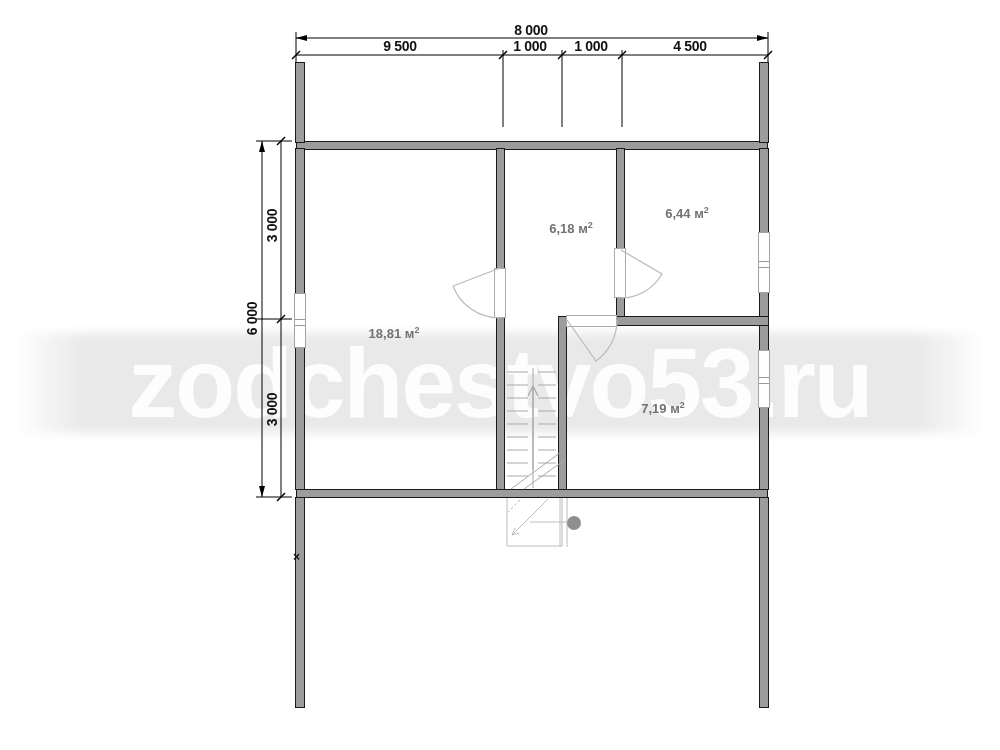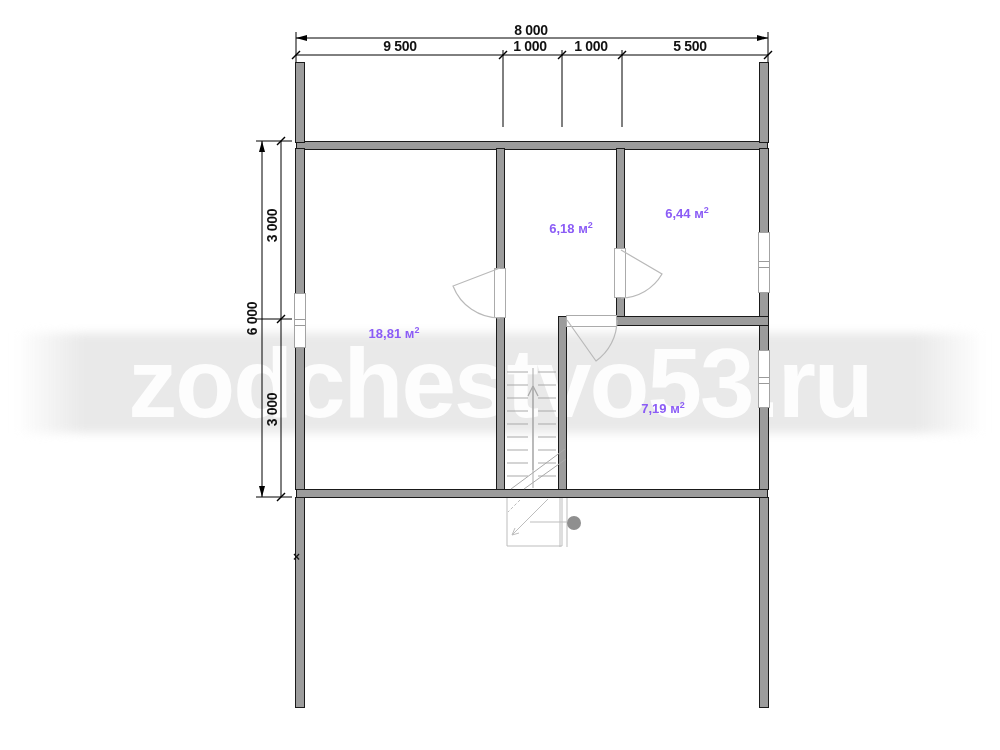--- a/index.html
+++ b/index.html
@@ -18,21 +18,21 @@
   .win{position:absolute;background:#ffffff;border:1px solid #a3a3a3;box-sizing:border-box;z-index:4;}
   .win .mull{position:absolute;left:0;right:0;top:50%;height:5px;margin-top:-2px;
     border-top:1px solid #9a9a9a;border-bottom:1px solid #9a9a9a;}
   .opening{position:absolute;background:#ffffff;border:1px solid #ababab;box-sizing:border-box;z-index:4;}
   svg.overlay{position:absolute;left:0;top:0;z-index:5;pointer-events:none;}
   
   .dim{position:absolute;width:60px;text-align:center;z-index:6;
     font-size:14px;line-height:13px;font-weight:bold;letter-spacing:-0.3px;color:#111;white-space:nowrap;}
   .dim.v{transform:rotate(-90deg);}
   .room-label{position:absolute;width:100px;text-align:center;z-index:6;
-    font-size:13px;font-weight:bold;color:#8b5cf6;white-space:nowrap;}
+    font-size:13px;font-weight:bold;color:#737373;white-space:nowrap;}
   .room-label sup{font-size:9px;}
   .xmark{position:absolute;left:290px;top:551px;width:13px;height:13px;z-index:6;
     font-size:12px;line-height:13px;font-weight:bold;color:#111;text-align:center;}
 </style>
 </head>
 <body>
 
 <div id="stage">
 
   <div class="wm-band"></div>
@@ -156,21 +156,21 @@
     <g fill="#000">
       <polygon points="262,141 259,152 265,152"></polygon>
       <polygon points="262,497 259,486 265,486"></polygon>
     </g>
   </svg>
 
   <div class="dim" style="left:501px;top:24px;">8 000</div>
   <div class="dim" style="left:370px;top:40px;">9 500</div>
   <div class="dim" style="left:500px;top:40px;">1 000</div>
   <div class="dim" style="left:561px;top:40px;">1 000</div>
-  <div class="dim" style="left:660px;top:40px;">5 500</div>
+  <div class="dim" style="left:660px;top:40px;">4 500</div>
   <div class="dim v" style="left:222px;top:312px;">6 000</div>
   <div class="dim v" style="left:242px;top:219px;">3 000</div>
   <div class="dim v" style="left:242px;top:403px;">3 000</div>
 
   <div class="room-label" style="left:344px;top:325px;">
     <span>18,81 м</span><sup>2</sup>
   </div>
   <div class="room-label" style="left:521px;top:220px;text-align:center;">
     <span>6,18 м</span><sup>2</sup>
   </div>

